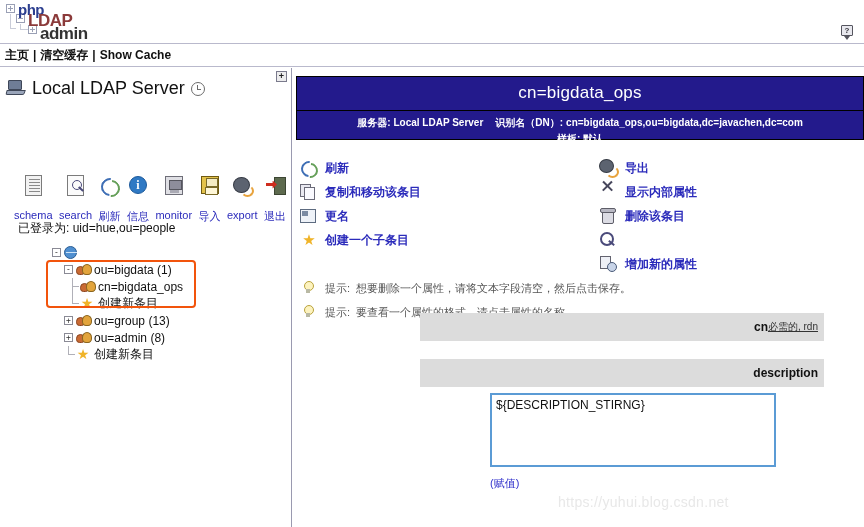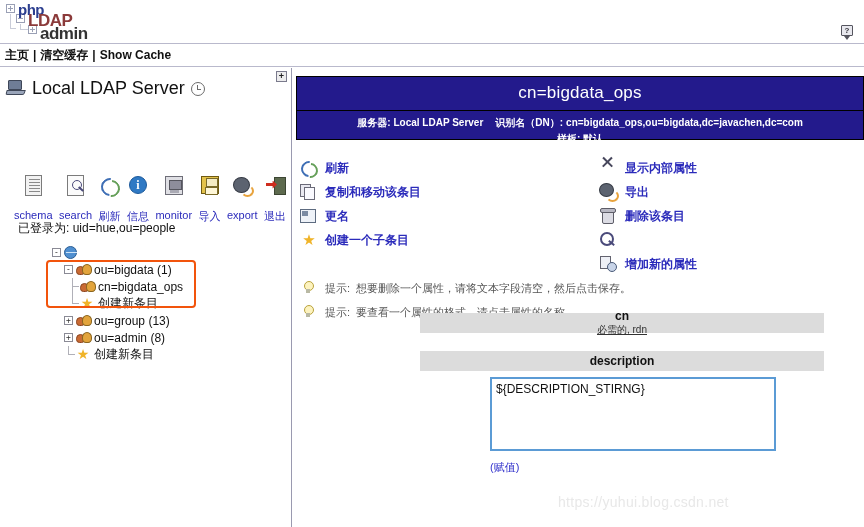--- a/index.html
+++ b/index.html
@@ -247,22 +247,22 @@
   .a-compare:after{content:"";position:absolute;left:9px;top:11px;width:7px;height:2px;
     background:#4a4a7a;transform:rotate(40deg);}
   .a-addattr:before{content:"";position:absolute;left:1px;top:1px;width:9px;height:11px;
     background:#eef0f6;border:1px solid #63636f;}
   .a-addattr:after{content:"";position:absolute;left:8px;top:7px;width:8px;height:8px;border-radius:50%;
     background:#c8d4e8;border:1px solid #4a5a78;}
 
   
   .attrwrap { position:absolute; left:127px; top:245px; width:404px; }
   .attrhdr {
-    height:20px; background:#dcdcdc; display:flex; align-items:center;
-    justify-content:center; padding:0 6px;flex-direction:column;
+    height:28px; background:#dcdcdc; display:flex; align-items:center;
+    justify-content:flex-end; padding:0 6px;
   }
   .attrhdr .an { font-size:12px; font-weight:bold; color:#111; }
   .attrhdr .am { font-size:10px; color:#333; text-decoration:underline; }
   .attrbody { padding-left:70px; padding-top:6px; position:relative; }
   .txtinput {
     width:280px; height:15px; border:none; background:#f6f6f6;
     font-size:12px; color:#111; padding:0 3px;
     font-family:"Liberation Sans", sans-serif; outline:none;
   }
   .reqstar { position:absolute; right:8px; top:7px; font-size:11px; color:#444; }
@@ -460,26 +460,26 @@
           <span class="alabel">更名</span>
         </div>
         <div class="arow">
           <span class="aico a-star">★</span>
           <span class="alabel">创建一个子条目</span>
         </div>
       </div>
 
       <div class="acol right">
         <div class="arow">
+          <span class="aico a-export"></span>
+          <span class="alabel">导出</span>
+        </div>
+        <div class="arow">
           <span class="aico a-internal"></span>
           <span class="alabel">显示内部属性</span>
-        </div>
-        <div class="arow">
-          <span class="aico a-export"></span>
-          <span class="alabel">导出</span>
         </div>
         <div class="arow">
           <span class="aico a-trash"></span>
           <span class="alabel">删除该条目</span>
         </div>
         <div class="arow">
           <span class="aico a-compare"></span>
         </div>
         <div class="arow">
           <span class="aico a-addattr"></span>

